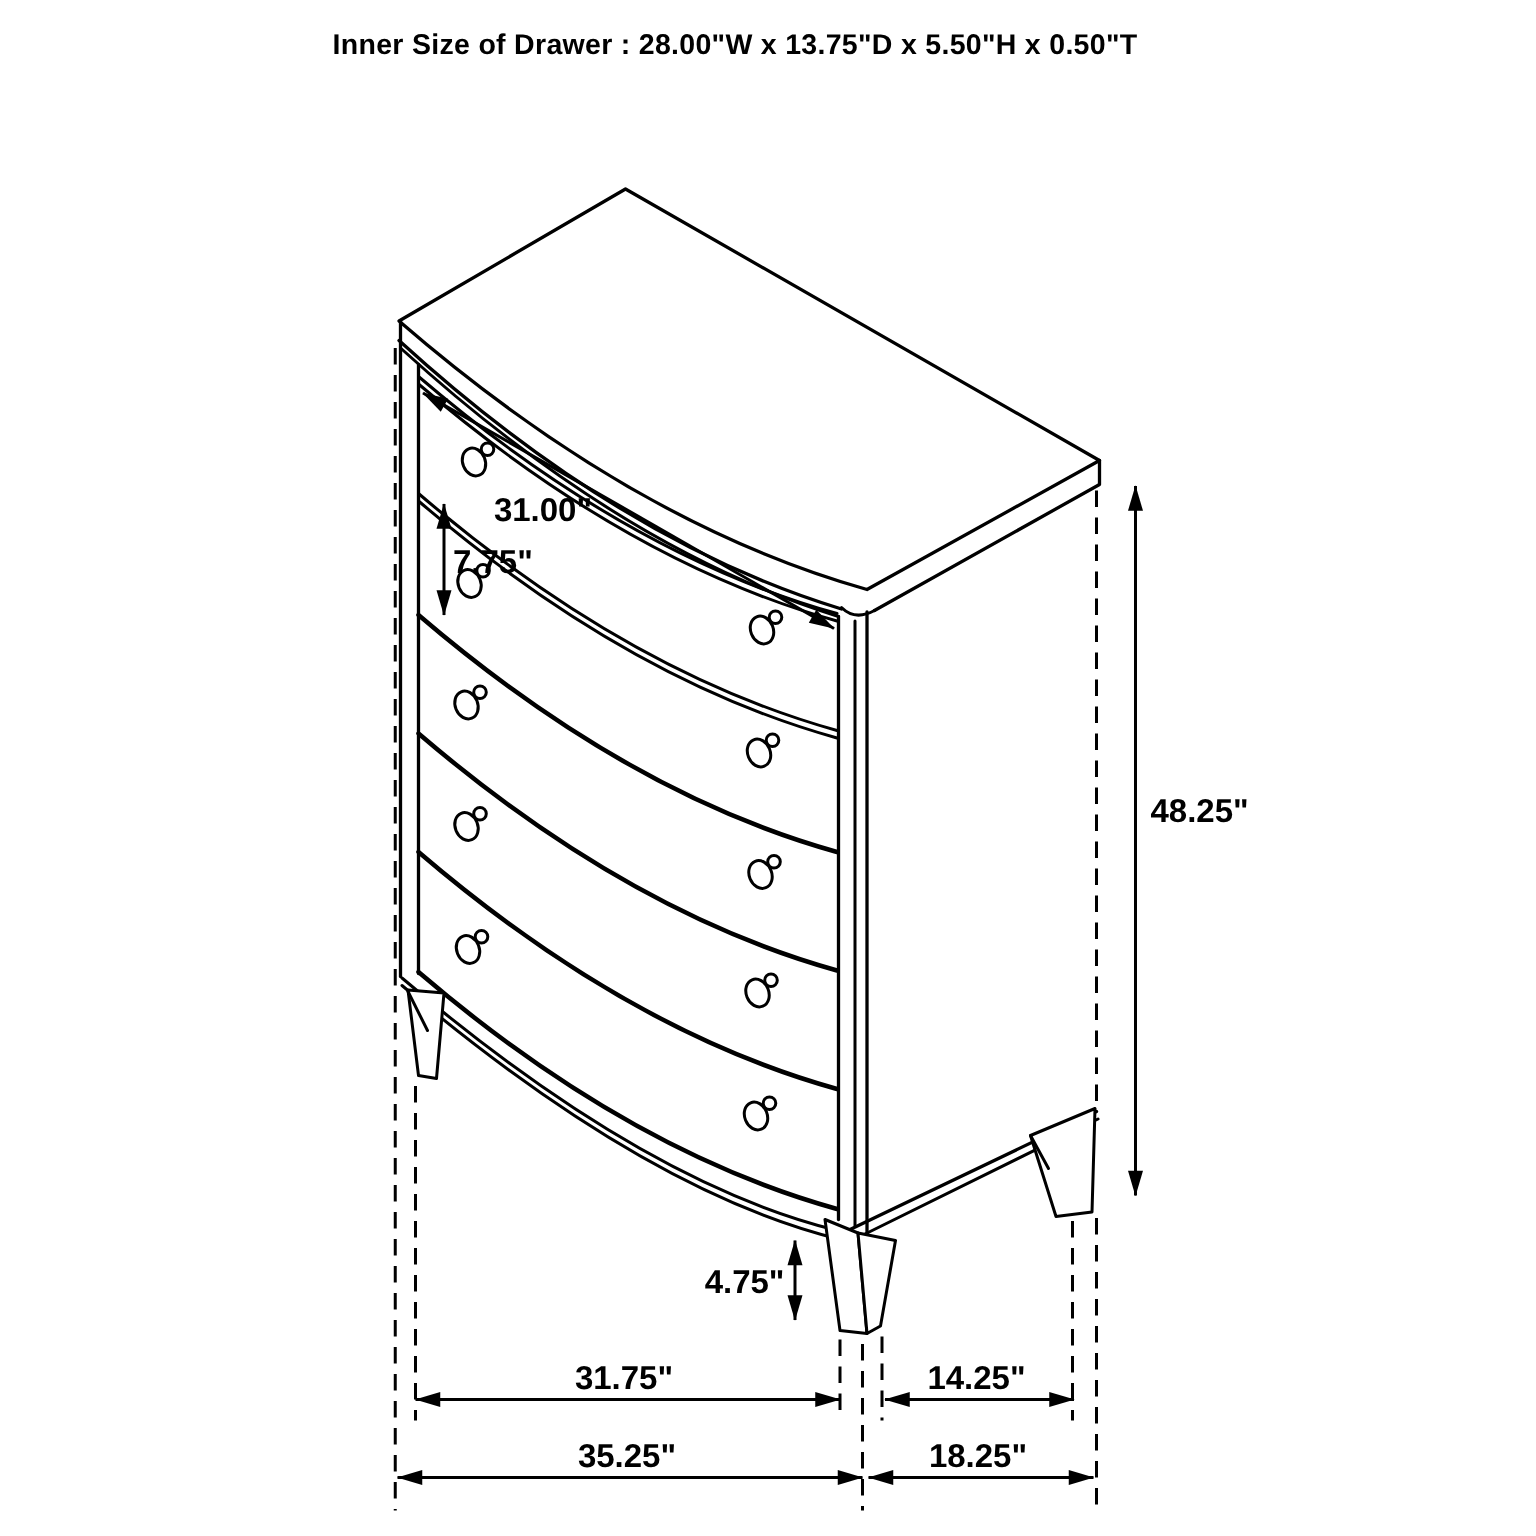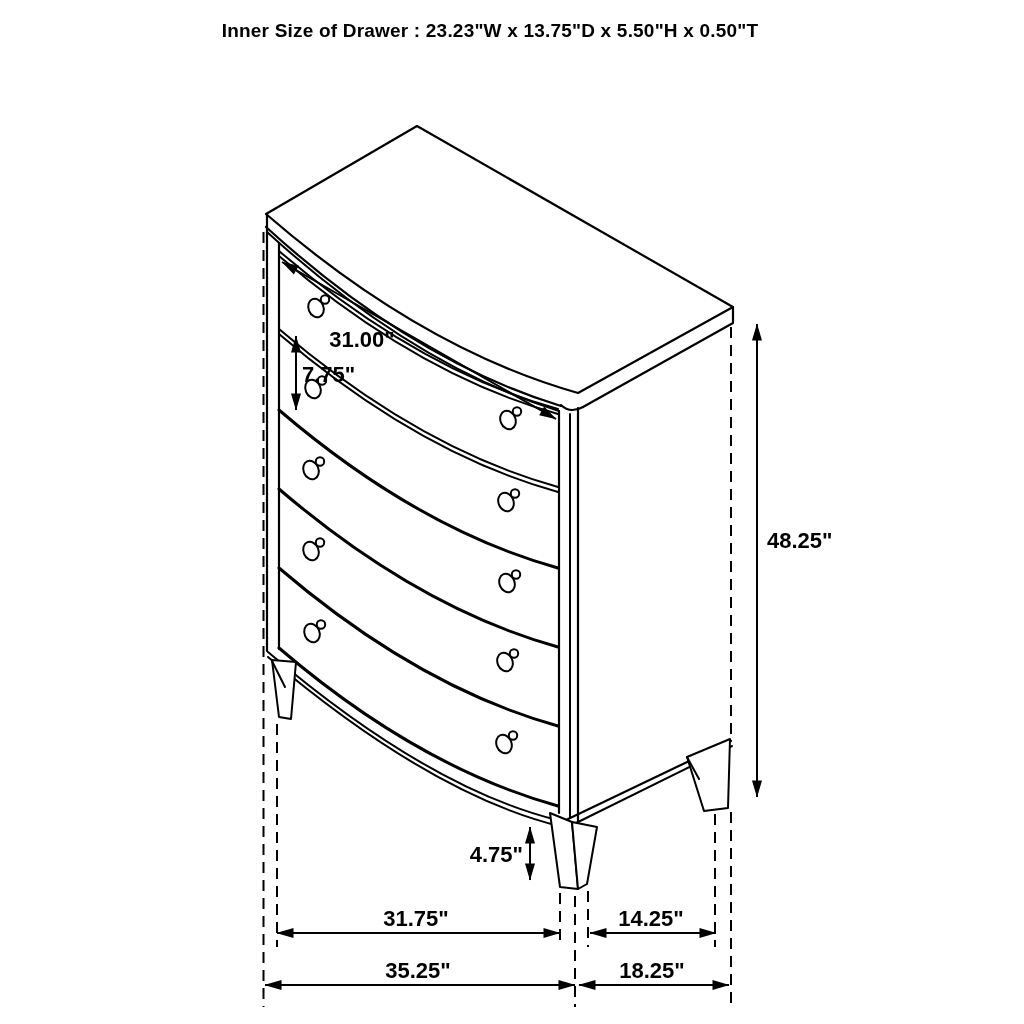--- a/index.html
+++ b/index.html
@@ -13,21 +13,21 @@
   .thin{fill:none;stroke:#000;stroke-width:2;stroke-linecap:round;}
   .leg{fill:#fff;stroke:#000;stroke-width:2;stroke-linejoin:round;}
   .dash{fill:none;stroke:#000;stroke-width:2;stroke-dasharray:11 7;}
   .dimline{fill:none;stroke:#000;stroke-width:2;}
   .dimtext{font-family:"Liberation Sans",sans-serif;font-size:22px;font-weight:bold;fill:#000;}
   .knob{fill:#fff;stroke:#000;stroke-width:2;}
 </style>
 </head>
 <body>
 
-<div class="title">Inner Size of Drawer : 23.23"W x 13.75"D x 5.50"H x 0.50"T</div>
+<div class="title">Inner Size of Drawer : 28.00"W x 13.75"D x 5.50"H x 0.50"T</div>
 
 <svg width="1024" height="1024" viewBox="0 0 1024 1024">
   <defs>
     <marker id="ah" markerWidth="18" markerHeight="12" refX="17.5" refY="6" orient="auto-start-reverse" markerUnits="userSpaceOnUse">
       <path d="M18,6 L1,1 L1,11 Z" fill="#000"></path>
     </marker>
   </defs>
 
   <g>
     <path class="dash" d="M263.5,232 L263.5,1007"></path>

